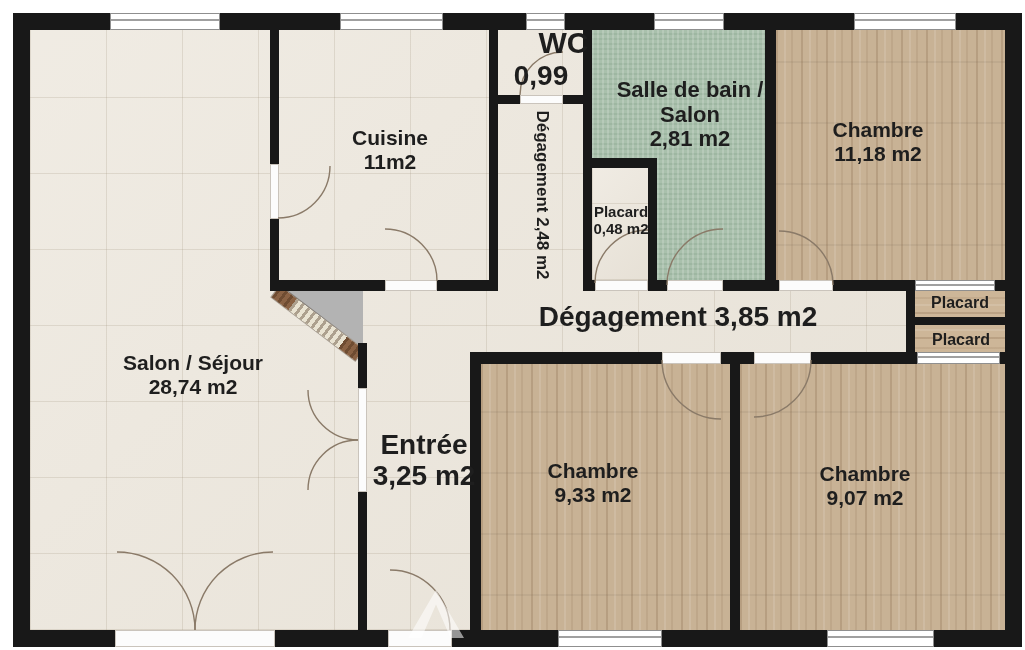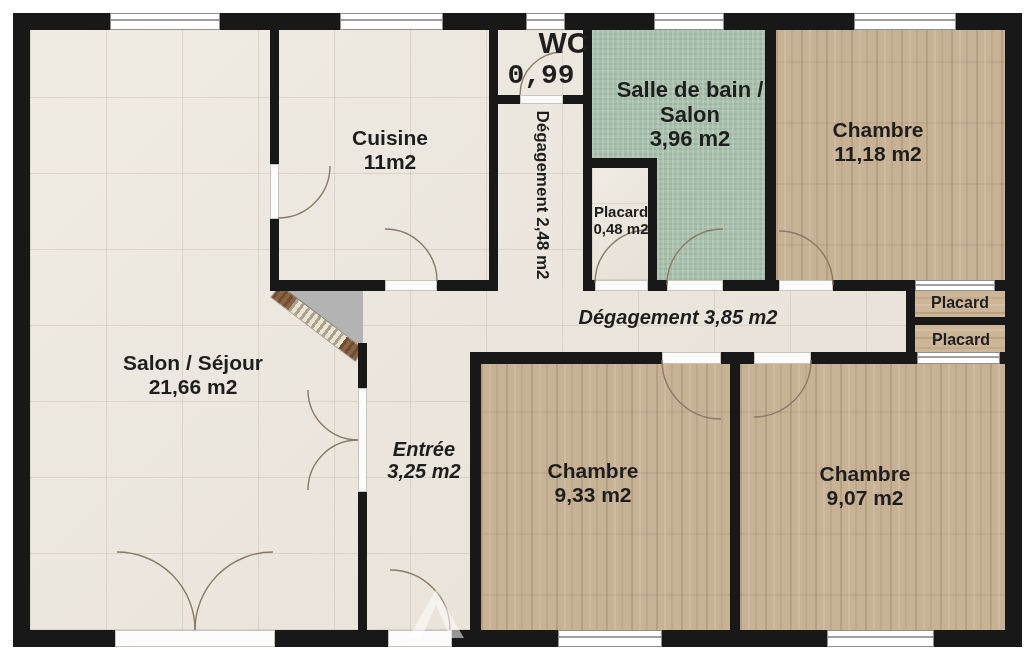--- a/index.html
+++ b/index.html
@@ -30,22 +30,22 @@
   
   .wall{background:#181818;}
   .gap{background:#fcfcfc;box-shadow:inset 0 0 0 1px rgba(160,150,135,.55);}
   .win{background:linear-gradient(180deg,#ffffff 0 6px,#a0a0a0 6px 8px,#ffffff 8px 100%);
        box-shadow:inset 0 0 0 1px #8f8f8f;}
   .win-thin{background:linear-gradient(180deg,#ffffff 0 4px,#a0a0a0 4px 6px,#ffffff 6px 100%);
        box-shadow:inset 0 0 0 1px #8f8f8f;}
   
   .lbl{position:absolute;transform:translate(-50%,-50%);font-weight:bold;color:#1e1e1e;
        text-align:center;white-space:nowrap;line-height:1.12;}
-  .fs26{font-size:21px;} .fs24{font-size:20px;font-style:italic;} .fs22{font-size:22px;}
-  .fs30{font-size:30px;margin-left:45px;} .fs28{font-size:28px;font-family:Liberation Mono, monospace;} .fs16{font-size:16px;}
+  .fs26{font-size:21px;} .fs24{font-size:28px;} .fs22{font-size:22px;}
+  .fs30{font-size:30px;margin-left:45px;} .fs28{font-size:28px;} .fs16{font-size:16px;}
   .fs15{font-size:15px;} .fs17{font-size:17px;}
   .rot{transform:translate(-50%,-50%) rotate(90deg);}
   
   .diag-band{width:105px;height:14px;transform:rotate(37.2deg);transform-origin:0 0;
     background:
       repeating-linear-gradient(90deg, rgba(60,35,15,.35) 0 3px, transparent 3px 7px),
       linear-gradient(90deg,#8a6244 0 21px,#e9e3d2 21px 84px,#8a6244 84px 100%);
     box-shadow:0 0 0 1px rgba(60,45,30,.4);}
   .tri{background:#b3b3b3;clip-path:polygon(6% 0, 100% 0, 100% 94%);}
   .chev{clip-path:polygon(0 100%, 50% 0, 100% 100%, 76% 100%, 50% 30%, 24% 100%);
@@ -125,41 +125,41 @@
     <path d="M 273 552 A 78 78 0 0 0 195 630"></path>
     <path d="M 308 390 A 50 50 0 0 0 358 440"></path>
     <path d="M 308 490 A 50 50 0 0 1 358 440"></path>
     <path d="M 390 570 A 60 60 0 0 1 450 630"></path>
   </svg>
 
   <div class="abs chev" style="left:408px;top:590px;width:56px;height:48px;"></div>
 
   <div class="lbl fs26" style="left:193px;top:375px;">
     <div>Salon / Séjour</div>
-    <div>21,66 m2</div>
+    <div>28,74 m2</div>
   </div>
 
   <div class="lbl fs26" style="left:390px;top:150px;">
     <div>Cuisine</div>
     <div>11m2</div>
   </div>
 
   <div class="lbl" style="left:541px;top:58px;">
     <div class="fs30">WC</div>
     <div class="fs28">0,99</div>
   </div>
 
   <div class="lbl fs17 rot" style="left:542px;top:195px;">
     <div>Dégagement 2,48 m2</div>
   </div>
 
   <div class="lbl fs22" style="left:690px;top:115px;">
     <div>Salle de bain /</div>
     <div>Salon</div>
-    <div>3,96 m2</div>
+    <div>2,81 m2</div>
   </div>
 
   <div class="lbl fs26" style="left:878px;top:142px;">
     <div>Chambre</div>
     <div>11,18 m2</div>
   </div>
 
   <div class="lbl fs15" style="left:621px;top:221px;">
     <div>Placard</div>
     <div>0,48 m2</div>

